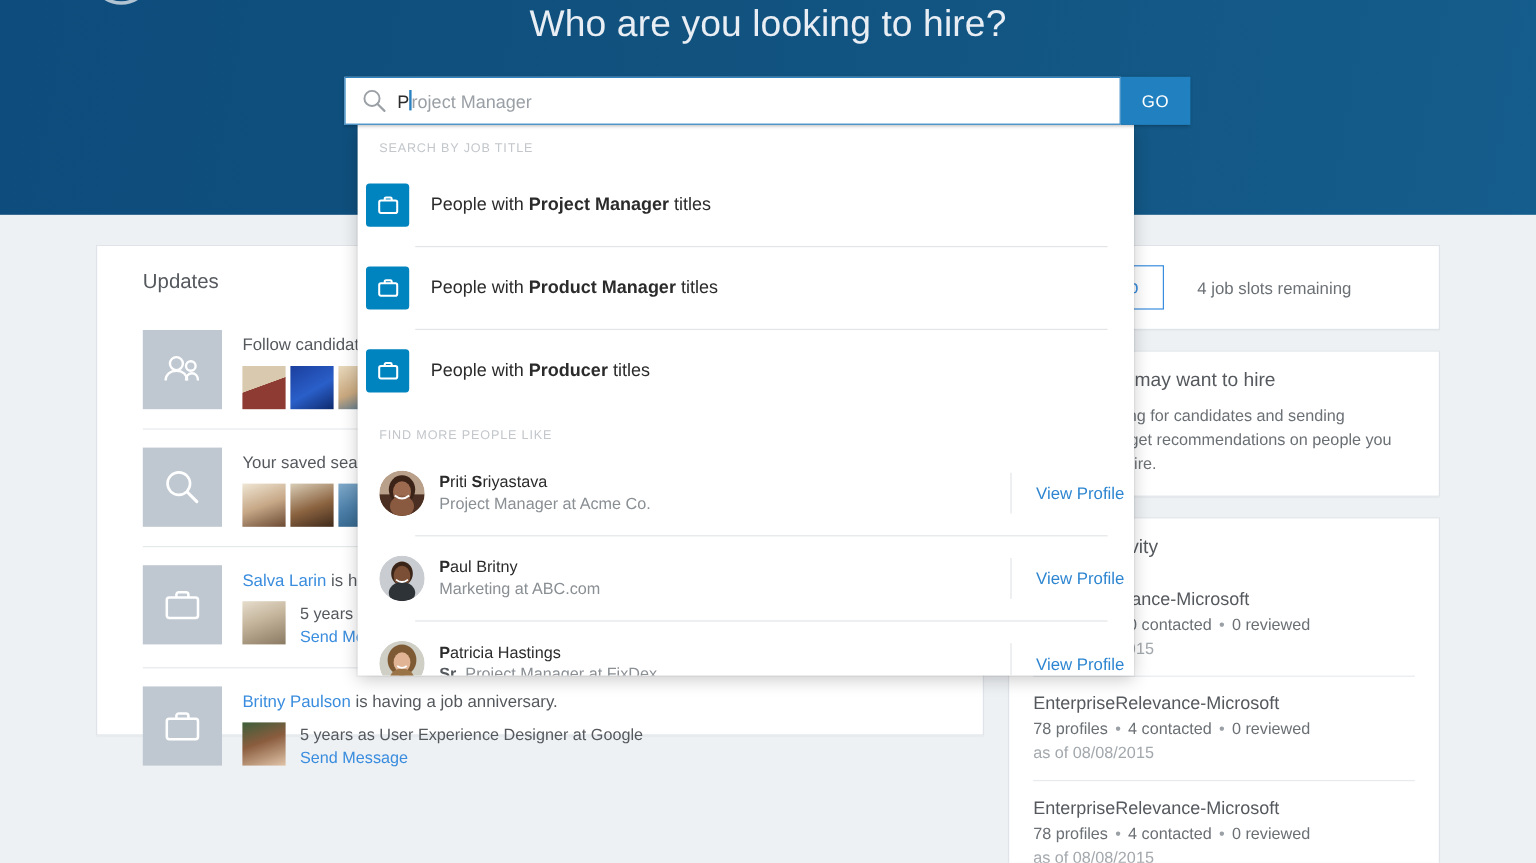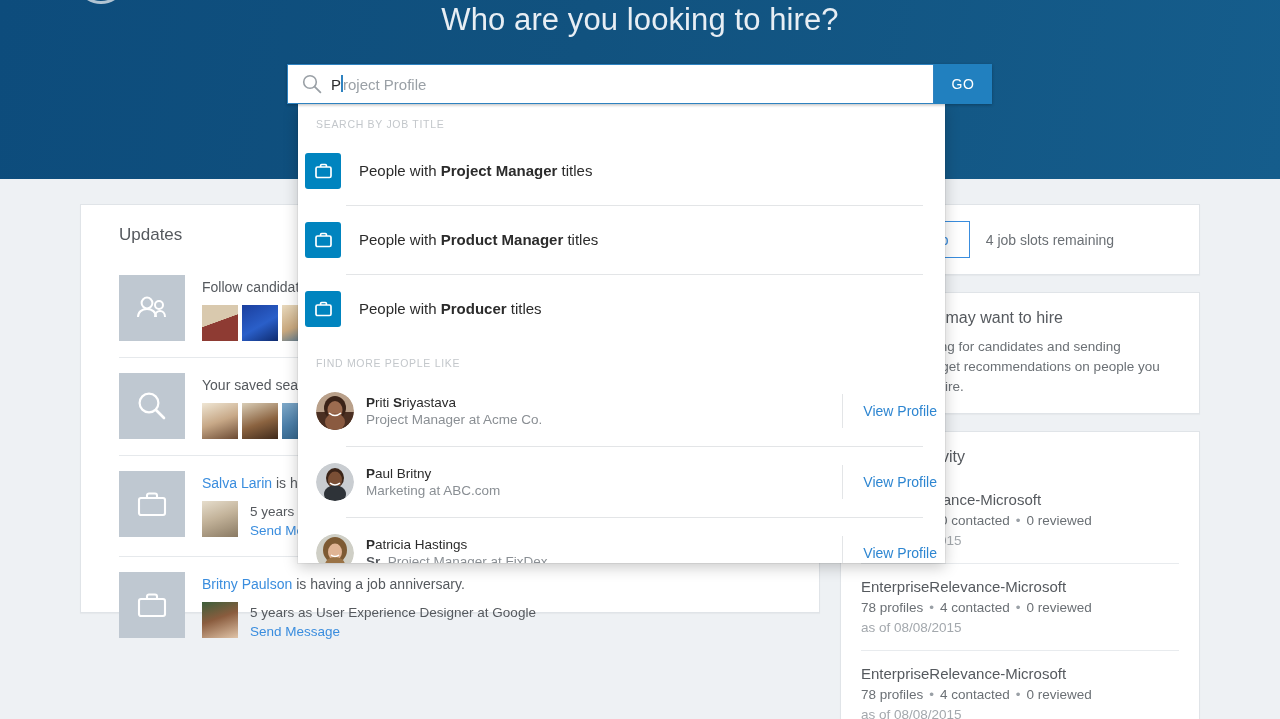--- a/index.html
+++ b/index.html
@@ -170,21 +170,21 @@
   
   .rcol { position: absolute; left: 840px; top: 25px; width: 360px; }
   .rcard { margin-bottom: 17px; padding: 16px 20px; }
 
   .postjob-row { display: flex; align-items: center; }
   .postjob-btn {
     border: 1px solid #3a8dde; color: #3a8dde; background: #fff;
     font-size: 15px; padding: 9px 20px; cursor: pointer;
     font-family: "Liberation Sans", sans-serif;
   }
-  .slots-text { font-size: 14px; color: #6b7075; margin-left: 16px; }
+  .slots-text { font-size: 14px; color: #6b7075; margin-left: 28px; }
 
   .rcard-title { font-size: 16px; color: #55595e; margin-bottom: 10px; }
   .rcard-body { font-size: 13.5px; color: #6b7075; line-height: 20px; }
 
   .act-item { padding: 13px 0; position: relative; }
   .act-item + .act-item::before {
     content: ""; position: absolute; left: 0; right: 0; top: 0;
     height: 1px; background: #e8ebee;
   }
   .act-name { font-size: 15px; color: #55595e; line-height: 22px; }
@@ -206,21 +206,21 @@
     <div class="search-box">
       <span class="search-icon">
         <svg width="22" height="22" viewBox="0 0 22 22">
           <circle cx="9" cy="9" r="6.3" fill="none" stroke="#9aa0a6" stroke-width="1.6"></circle>
           <line x1="13.6" y1="13.6" x2="19.4" y2="19.4" stroke="#9aa0a6" stroke-width="1.8" stroke-linecap="round"></line>
         </svg>
       </span>
       <span class="search-text">
         <span class="typed">P</span>
           <span class="caret"></span>
-          <span>roject Profile</span>
+          <span>roject Manager</span>
       </span>
     </div>
     <button class="go-btn">GO</button>
   </div>
 
   <div class="dropdown">
 
     <div class="dd-section-label">SEARCH BY JOB TITLE</div>
 
     <div class="dd-title-row">

